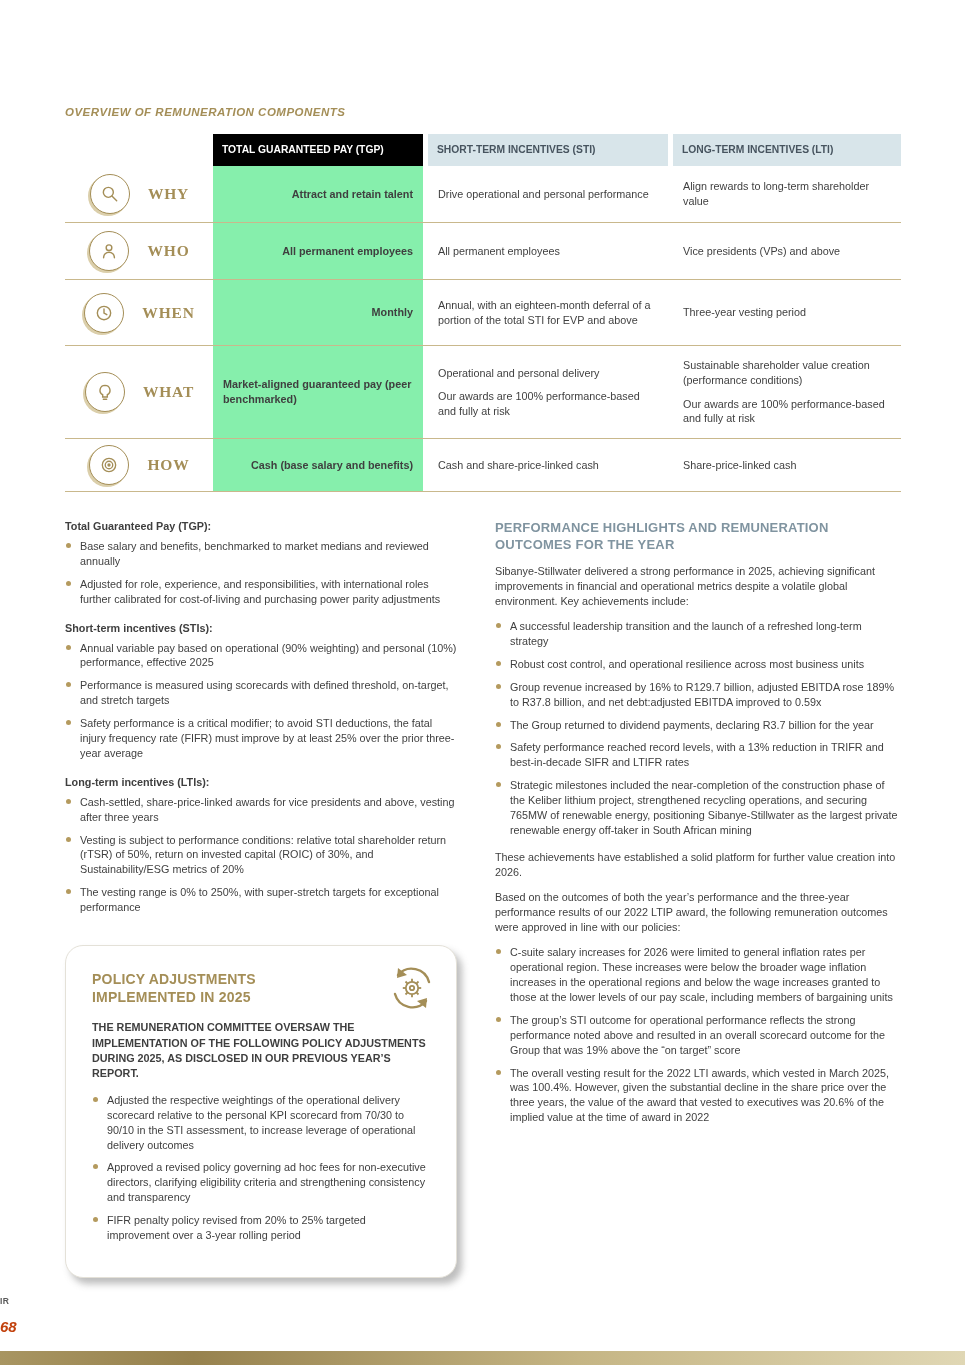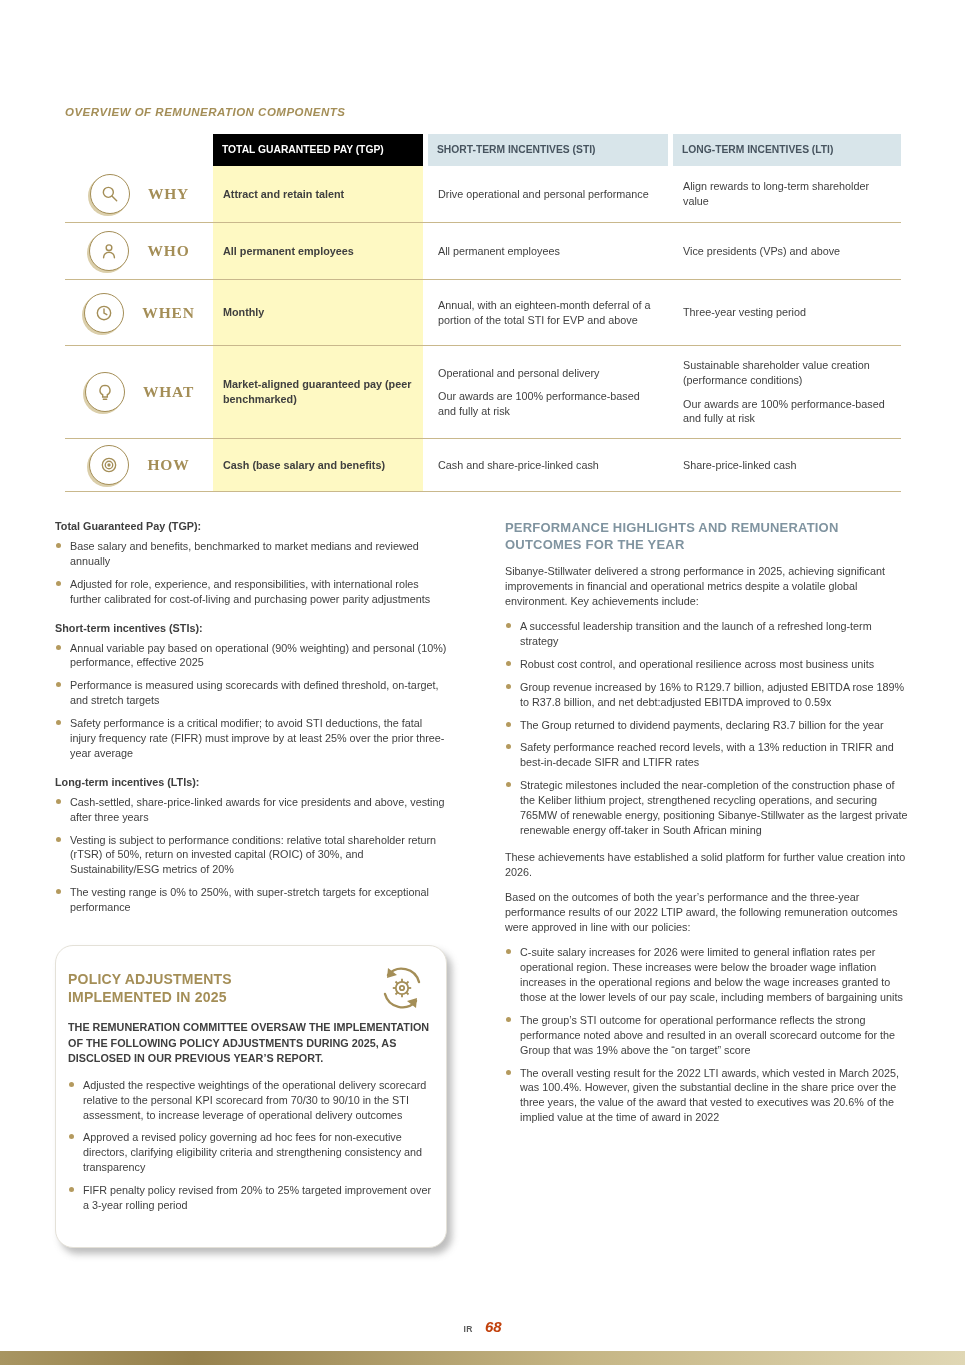--- a/index.html
+++ b/index.html
@@ -14,54 +14,54 @@
   
   .thead, .trow { display:grid; grid-template-columns:143px 210px 240px 228px; column-gap:5px; }
   .th { height:32px; display:flex; align-items:center; padding:0 9px; font-weight:bold; font-size:10.3px; line-height:1.2; }
   .th-tgp { background:#000000; color:#ffffff; }
   .th-blue { background:#d8e5ea; color:#47545f; }
   .trow { border-bottom:1px solid #c9b88c; }
   .cell { display:flex; flex-direction:column; justify-content:center; padding:9px 10px; }
   .cell p { font-size:10.8px; line-height:1.35; }
   .cell p + p { margin-top:9px; }
   .rowhead { flex-direction:row; align-items:center; padding:6px 0 6px 6px; gap:18px;font-family:Liberation Serif, serif; }
-  .tgp { background:#fef9c3; }
+  .tgp { background:#86efac;align-items:flex-end; }
   .tgp p { font-weight:bold; }
   .r-why  { min-height:57px; }
   .r-who  { min-height:57px; }
   .r-when { min-height:66px; }
   .r-what { min-height:93px; }
   .r-how  { min-height:53px; }
   .rowlabel { font-size:15.5px; font-weight:bold; color:#a48e57; letter-spacing:.8px; }
   .icon-circle { width:40px; height:40px; flex:none; border-radius:50%; border:1.5px solid #a48e57;
                  box-shadow:-2px 2px 0 0 #dbcfab; display:flex; align-items:center; justify-content:center; background:#fff; }
 
   
-  .cols { display:flex; gap:58px; margin-top:28px;justify-content:center; }
+  .cols { display:flex; gap:38px; margin-top:28px; }
   .col-left { width:392px; flex:none; }
   .col-right { width:406px; flex:none; }
   .txt-section { margin-bottom:15px; }
   .txt-section h3 { font-size:10.8px; font-weight:bold; margin-bottom:7px; }
   .bullets { list-style:none; }
   .bullets li { position:relative; padding-left:15px; margin-bottom:8px; font-size:10.8px; line-height:1.38; }
   .bullets li::before { content:""; position:absolute; left:1px; top:4px; width:5px; height:5px; border-radius:50%; background:#b49a5e; }
 
   .perf-heading { color:#8094a0; font-size:13px; font-weight:bold; line-height:1.3; margin-bottom:10px; letter-spacing:.2px; }
   .col-right p { font-size:10.8px; margin-bottom:10px; line-height:1.4; }
   .col-right .bullets { margin-bottom:12px; }
 
   
   .policy-box { margin-top:30px; background:#ffffff; border:1px solid #e4e1d8; border-radius:18px;
-                padding:24px 12px 26px; box-shadow:5px 6px 7px rgba(110,110,110,.45); position:relative; }
+                padding:24px 26px 26px; box-shadow:5px 6px 7px rgba(110,110,110,.45); position:relative; }
   .policy-title { font-size:14px; font-weight:bold; color:#a48e57; line-height:1.3; letter-spacing:.2px; max-width:250px; }
   .policy-icon { position:absolute; top:16px; right:18px; width:52px; height:52px; }
   .policy-intro { font-weight:bold; font-size:10.8px; margin:14px 0 12px; line-height:1.4; }
 
   
-  .page-num-row { position:absolute; left:0; right:0; bottom:30px; display:flex; justify-content:center; align-items:baseline; gap:12px; }
+  .page-num-row { position:absolute; left:0; right:0; bottom:30px; display:flex; justify-content:center; align-items:baseline; gap:12px;flex-direction:column; }
   .ir { font-size:8.5px; font-weight:bold; color:#5a5a5a; letter-spacing:.5px; }
   .pnum { font-size:15px; font-weight:bold; color:#c2410c;font-style:italic; }
   .bottom-bar { position:absolute; left:0; right:0; bottom:0; height:14px;
                 background:linear-gradient(90deg,#a89561 0%,#97824e 20%,#c5b584 60%,#e0d7b4 100%); }
 </style>
 </head>
 <body>
 
 <div class="page">
   <div class="content">

